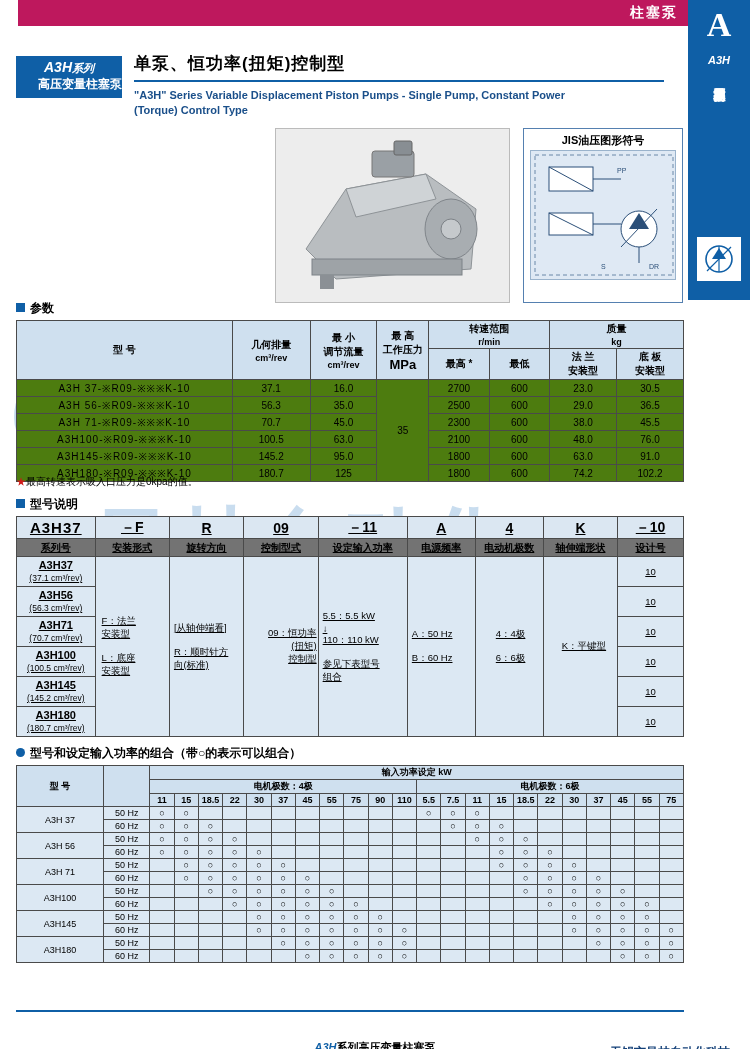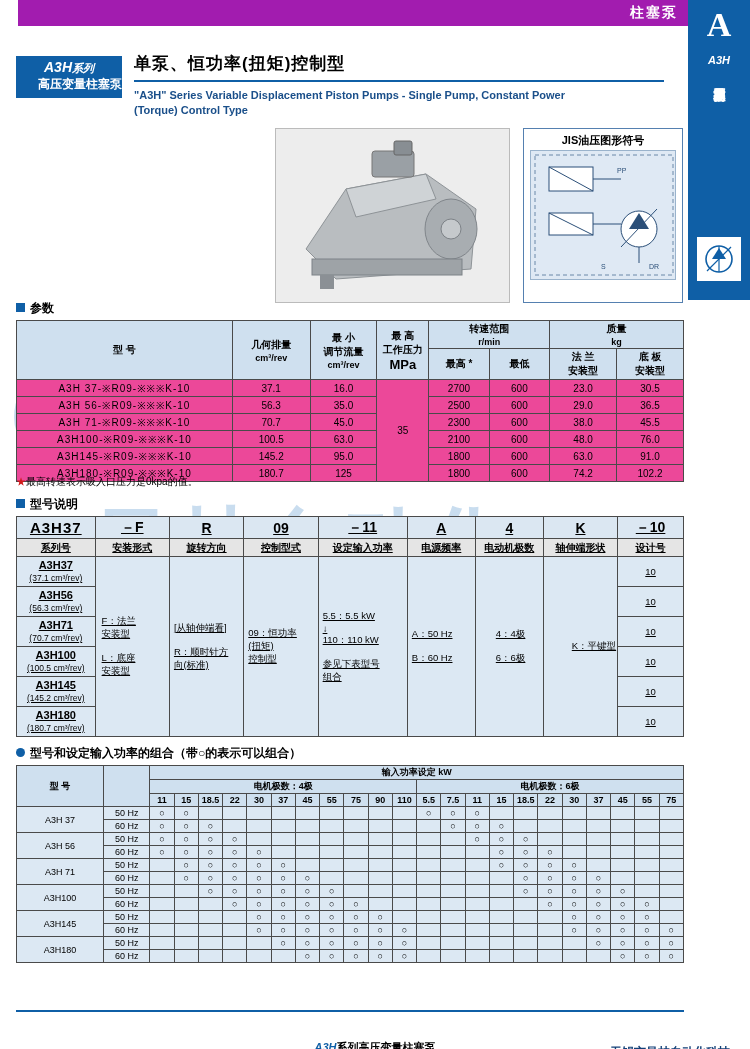--- a/index.html
+++ b/index.html
@@ -9,21 +9,21 @@
     background:#ffffff;
     font-family:"Liberation Sans", sans-serif;
     font-size:11px; color:#000;
     overflow:hidden;
   }
   .page { position:relative; width:750px; height:1049px; }
 
   
   .topbar {
     position:absolute; left:0; top:0; width:750px; height:26px;
-    background:#a21caf;
+    background:#be185d;
   }
   .topbar .title {
     position:absolute; right:72px; top:4px;
     color:#fff; font-size:14px; font-weight:bold; letter-spacing:2px;
   }
   .topbar .ltail {
     position:absolute; left:0; top:0; width:18px; height:26px; background:#fff;
   }
   
   .rtab {
@@ -89,36 +89,36 @@
   .sect .mkc { display:inline-block; width:9px; height:9px; background:#0f5fa6; border-radius:50%; margin-right:5px; }
 
   
   table { border-collapse:collapse; }
   .t1 {
     position:absolute; left:16px; top:320px; width:668px;
     font-size:10px;
   }
   .t1 td, .t1 th { border:1px solid #4a4a4a; text-align:center; padding:1px 2px; }
   .t1 thead td { background:#cfe0ef; font-weight:bold; height:18px; }
-  .t1 tbody td { background:#ec4899; height:14px; }
+  .t1 tbody td { background:#4d7c0f; height:14px; }
   .t1 .modelcell { text-align:center; letter-spacing:1px; }
 
   .note {
     position:absolute; left:16px; top:475px; font-size:10px;
   }
   .note .star { color:#d01a1a; }
 
   
   .t2 {
     position:absolute; left:16px; top:516px; width:668px; font-size:10px;
   }
   .t2 td { border:1px solid #4a4a4a; text-align:center; vertical-align:middle;text-decoration:underline; }
   .t2 .r1 td { background:#dbe7f2; font-size:14px; font-weight:bold; height:22px; }
   .t2 .r1 td.first { font-size:15px; letter-spacing:1px; }
-  .t2 .r2 td { background:#e5e5e5; font-weight:bold; height:18px; font-size:10px; }
+  .t2 .r2 td { background:#737373; font-weight:bold; height:18px; font-size:10px; }
   .t2 .body td { background:#dce8f3; font-size:9.5px; }
   .t2 .mdl { line-height:12px; padding:2px 0; }
   .t2 .mdl b { font-size:11px; }
   .t2 .mdl span { font-size:8.5px; }
 
   
   .t3 {
     position:absolute; left:16px; top:765px; width:668px; font-size:9px;
   }
   .t3 td { border:1px solid #4a4a4a; text-align:center; padding:0; height:13px; }
@@ -344,25 +344,25 @@
           <td>设定输入功率</td>
           <td>电源频率</td>
           <td>电动机极数</td>
           <td>轴伸端形状</td>
           <td>设计号</td>
         </tr>
         <tr class="body">
           <td class="mdl"><b>A3H37</b><br><span>(37.1 cm³/rev)</span></td>
           <td rowspan="6" style="text-align:left;padding-left:6px;">F：法兰<br>   安装型<br><br>L：底座<br>   安装型</td>
           <td rowspan="6" style="text-align:left;padding-left:4px;">[从轴伸端看]<br><br>R：顺时针方<br>   向(标准)</td>
-          <td rowspan="6" style="text-align:left;padding-left:4px;">09：恒功率<br>    (扭矩)<br>    控制型</td>
+          <td rowspan="6" style="text-align:right;padding-left:4px;">09：恒功率<br>    (扭矩)<br>    控制型</td>
           <td rowspan="6" style="text-align:left;padding-left:4px;">5.5：5.5 kW<br>  ↓<br>110：110 kW<br><br>参见下表型号<br>组合</td>
           <td rowspan="6" style="text-align:left;padding-left:4px;">A：50 Hz<br><br>B：60 Hz</td>
           <td rowspan="6" style="text-align:left;padding-left:20px;">4：4极<br><br>6：6极</td>
-          <td rowspan="6" style="text-align:right;padding-left:8px;">K：平键型</td>
+          <td rowspan="6" style="text-align:center;padding-left:8px;">K：平键型</td>
           <td>10</td>
         </tr>
         <tr class="body">
           <td class="mdl"><b>A3H56</b><br><span>(56.3 cm³/rev)</span></td>
           <td>10</td>
         </tr>
         <tr class="body">
           <td class="mdl"><b>A3H71</b><br><span>(70.7 cm³/rev)</span></td>
           <td>10</td>
         </tr>

